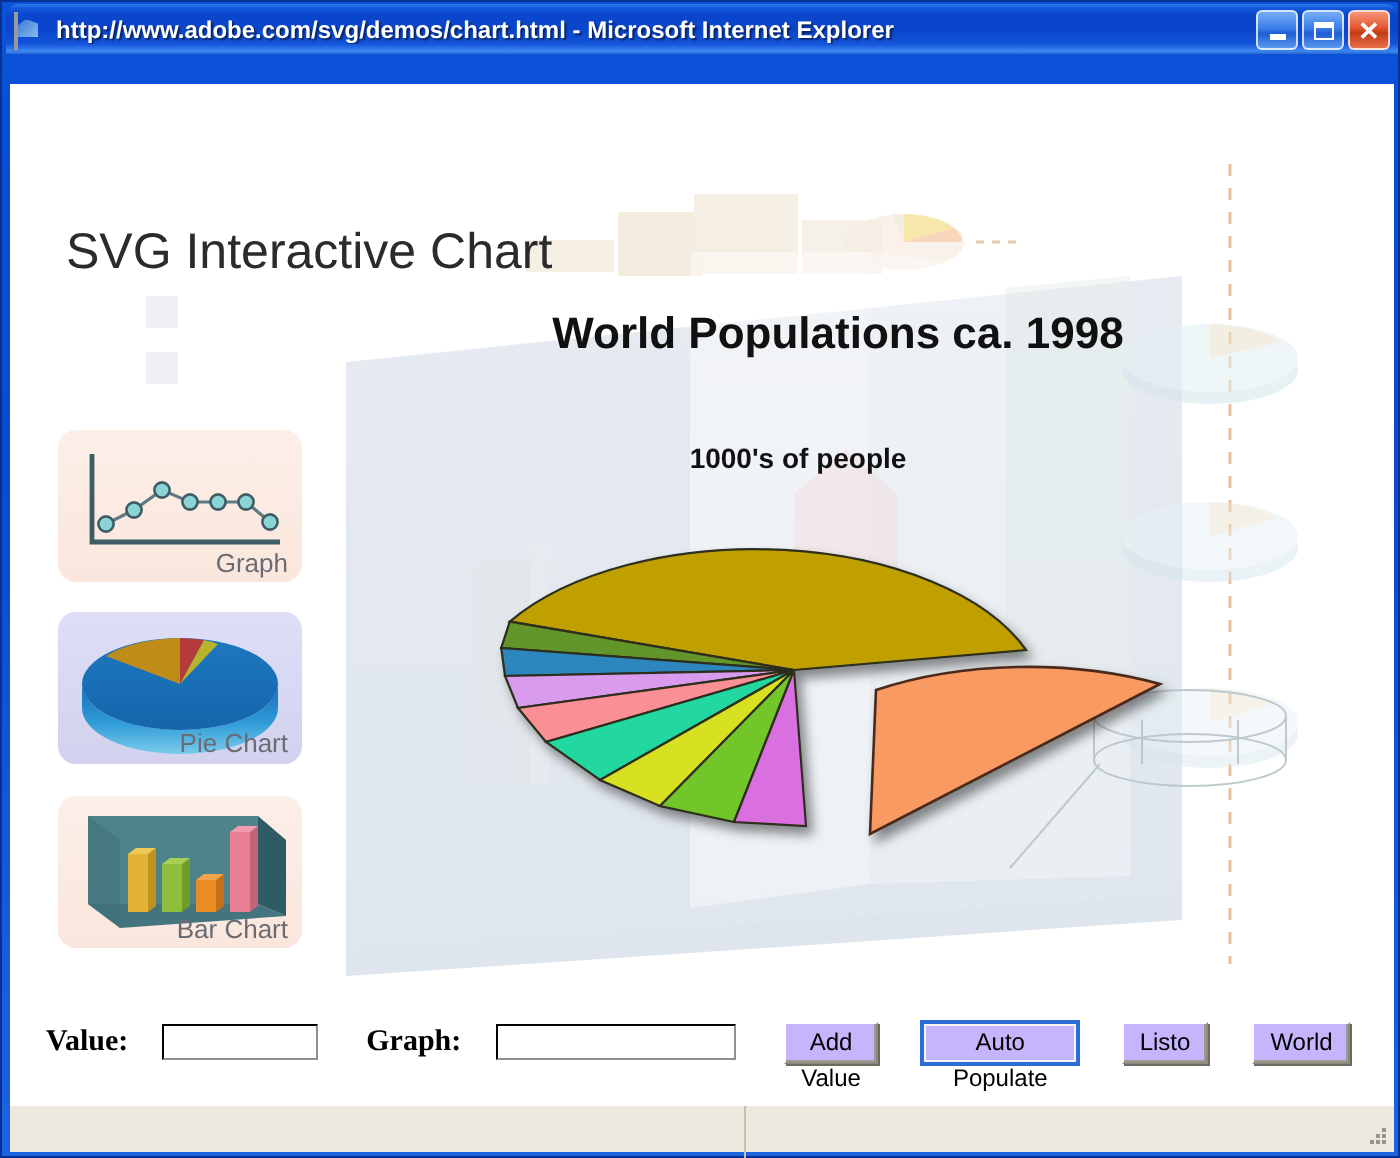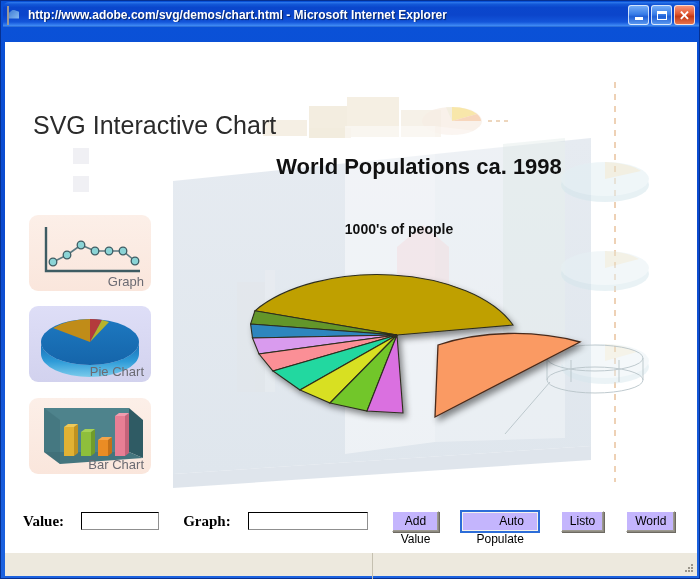--- a/index.html
+++ b/index.html
@@ -128,21 +128,20 @@
     border-top-color:#fff;border-left-color:#fff;
     box-shadow:inset -1px -1px 0 #9d9a90, 1px 1px 0 #6d6a62;
     font-family:"Liberation Sans",sans-serif;font-size:12px;color:#000;
     padding:0 8px;cursor:default;line-height:18px;
     margin-right:10px;
   }
   .fbtn.focused{
     border:1px solid #2D6DD8;
     box-shadow:0 0 0 1px #2D6DD8, inset 0 0 0 1px #F5F3EC;
     padding:0 14px;
-    text-align:right;
   }
 
   
   .thumb-label{
     font-family:"Liberation Sans",sans-serif;
     font-size:13px;fill:#6B6B73;
   }
 </style>
 </head>
 <body>

